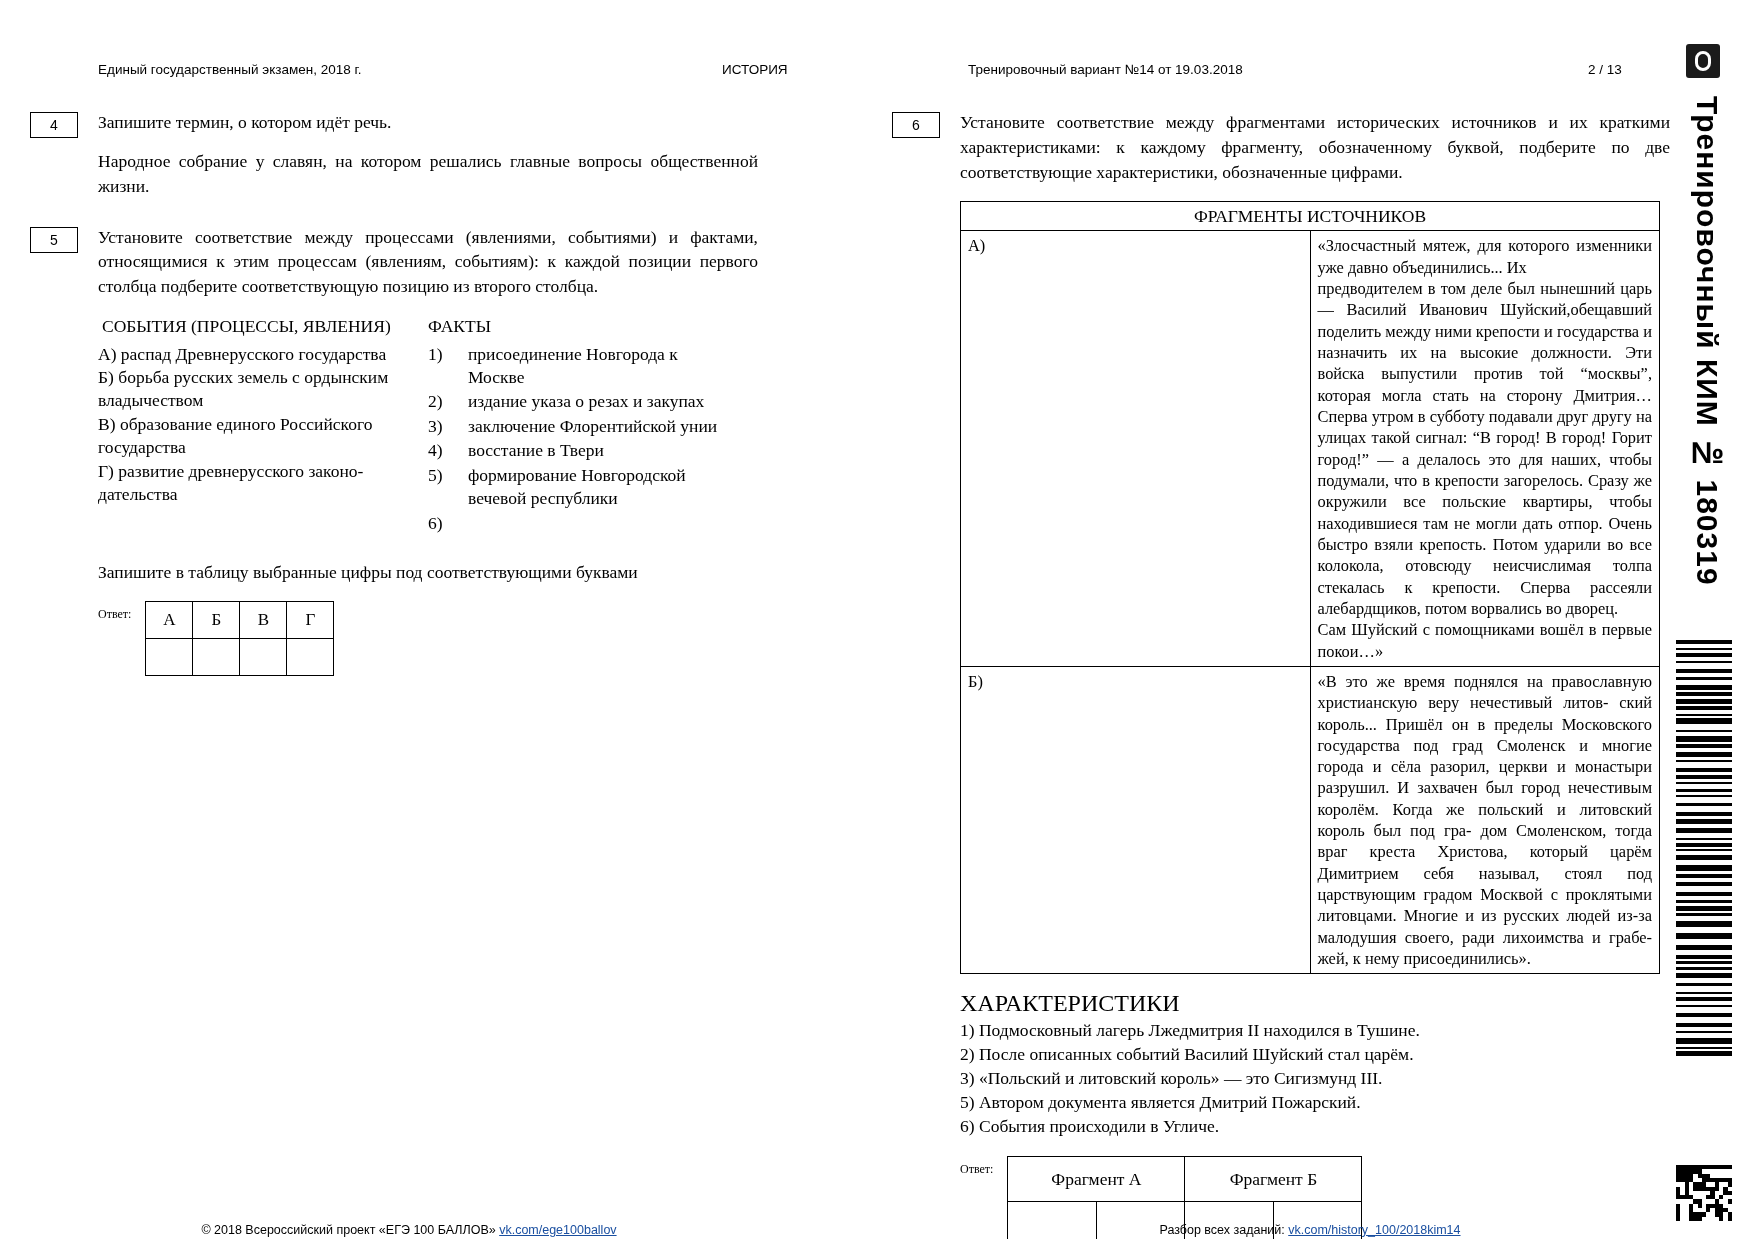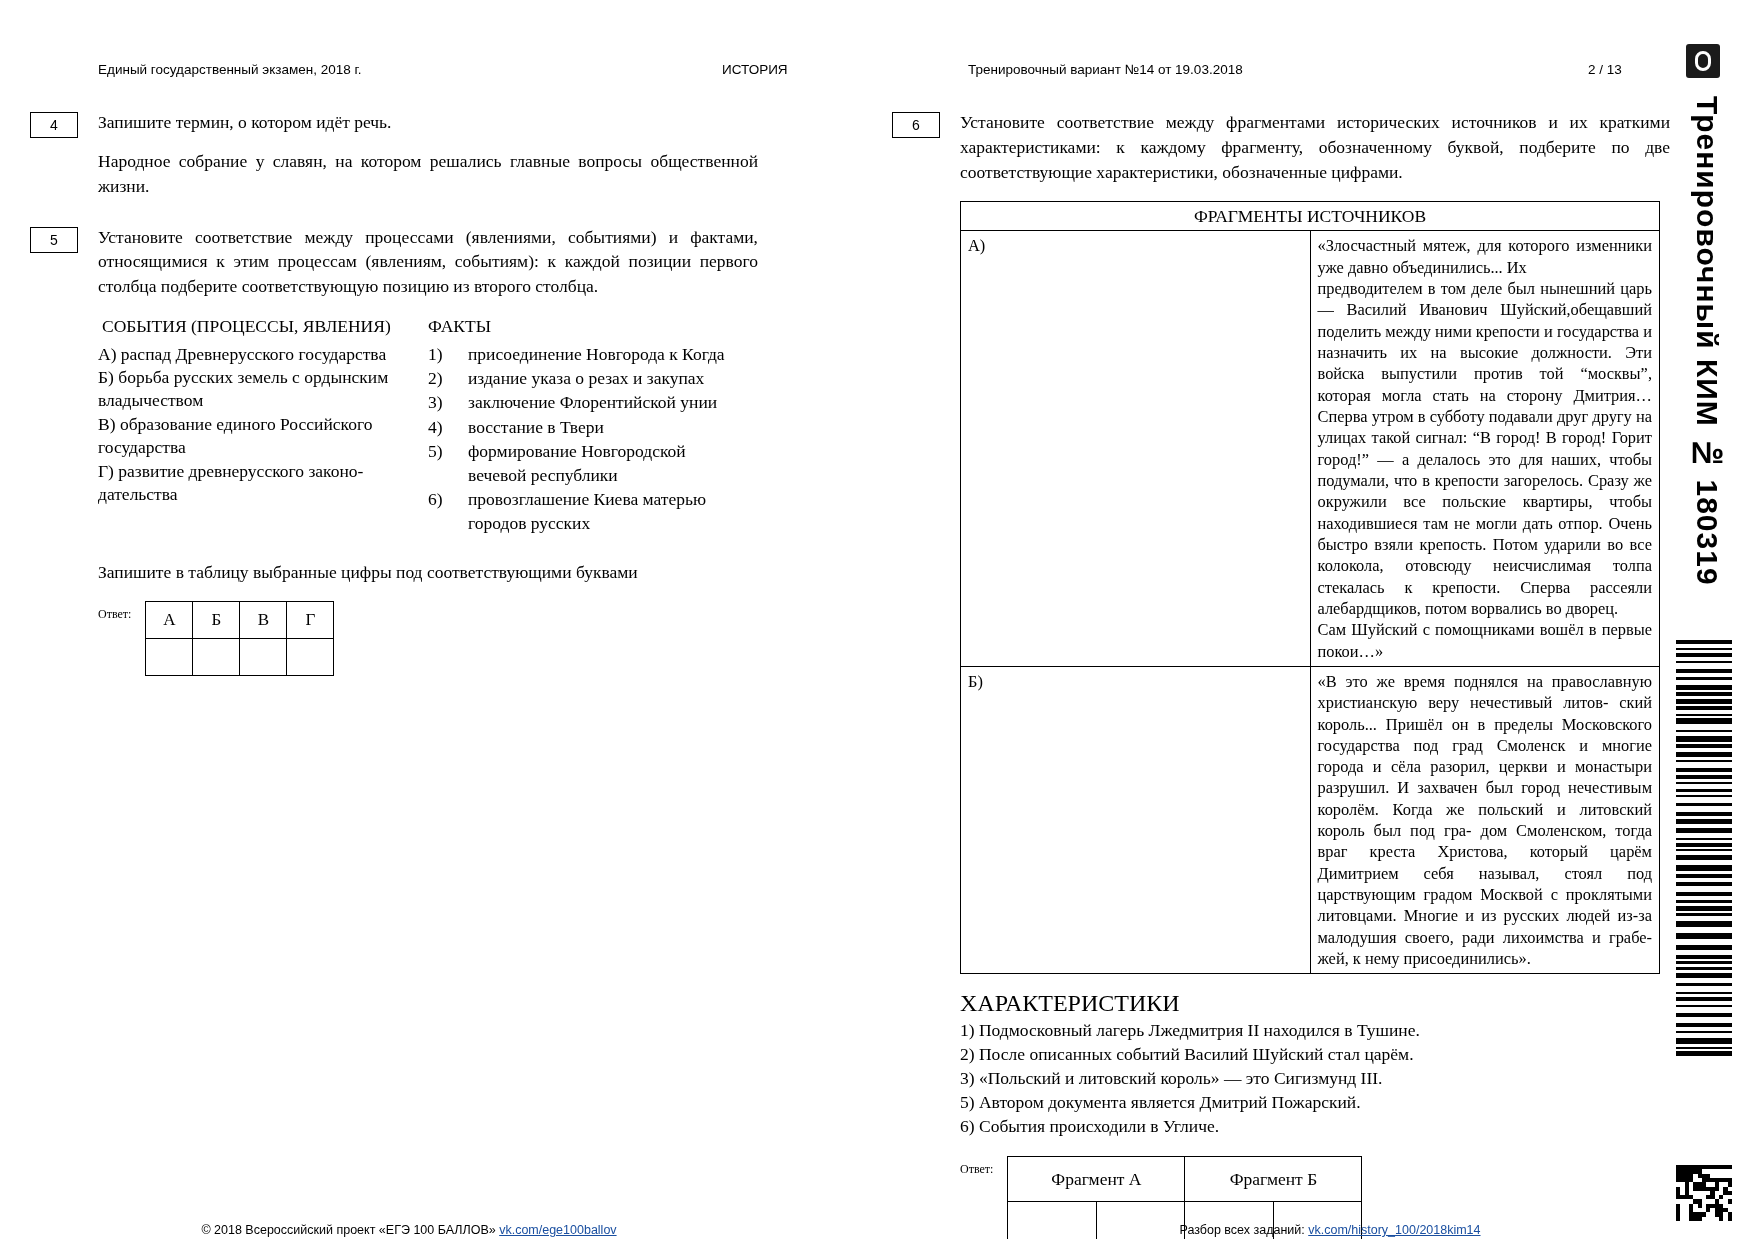--- a/index.html
+++ b/index.html
@@ -184,21 +184,21 @@
   .footer .f-left {
     position: absolute;
     left: 194px;
     top: 0;
     text-align: center;
     width: 430px;
     line-height: 1.45;
   }
   .footer .f-right {
     position: absolute;
-    left: 980px;
+    left: 960px;
     top: 0;
     width: 700px;
     text-align: center;
     line-height: 1.45;
   }
   a.link { color: #1a4fa0; text-decoration: underline; }
 
   
   .vert-title {
     position: absolute;
@@ -438,41 +438,40 @@
           <div class="list-head">СОБЫТИЯ (ПРОЦЕССЫ, ЯВЛЕНИЯ)</div>
           <div class="ev-item">А) распад Древнерусского государства</div>
           <div class="ev-item">Б) борьба русских земель с ордынским владычеством</div>
           <div class="ev-item">В) образование единого Российского государства</div>
           <div class="ev-item">Г) развитие древнерусского законо-дательства</div>
         </div>
         <div class="right-list">
           <div class="list-head">ФАКТЫ</div>
           <div class="fact-row">
             <div class="fact-num">1)</div>
-            <div class="fact-txt">присоединение Новгорода к Когда</div>
+            <div class="fact-txt">присоединение Новгорода к Москве</div>
           </div>
           <div class="fact-row">
             <div class="fact-num">2)</div>
             <div class="fact-txt">издание указа о резах и закупах</div>
           </div>
           <div class="fact-row">
             <div class="fact-num">3)</div>
             <div class="fact-txt">заключение Флорентийской унии</div>
           </div>
           <div class="fact-row">
             <div class="fact-num">4)</div>
             <div class="fact-txt">восстание в Твери</div>
           </div>
           <div class="fact-row">
             <div class="fact-num">5)</div>
             <div class="fact-txt">формирование Новгородской вечевой республики</div>
           </div>
           <div class="fact-row">
             <div class="fact-num">6)</div>
-            <div class="fact-txt">провозглашение Киева матерью городов русских</div>
           </div>
         </div>
       </div>
 
       <div class="write-line">Запишите в таблицу выбранные цифры под соответствующими буквами</div>
 
       <div class="ans-wrap">
         <div class="ans-label">Ответ:</div>
         <table class="ansgrid">
           <tbody>

